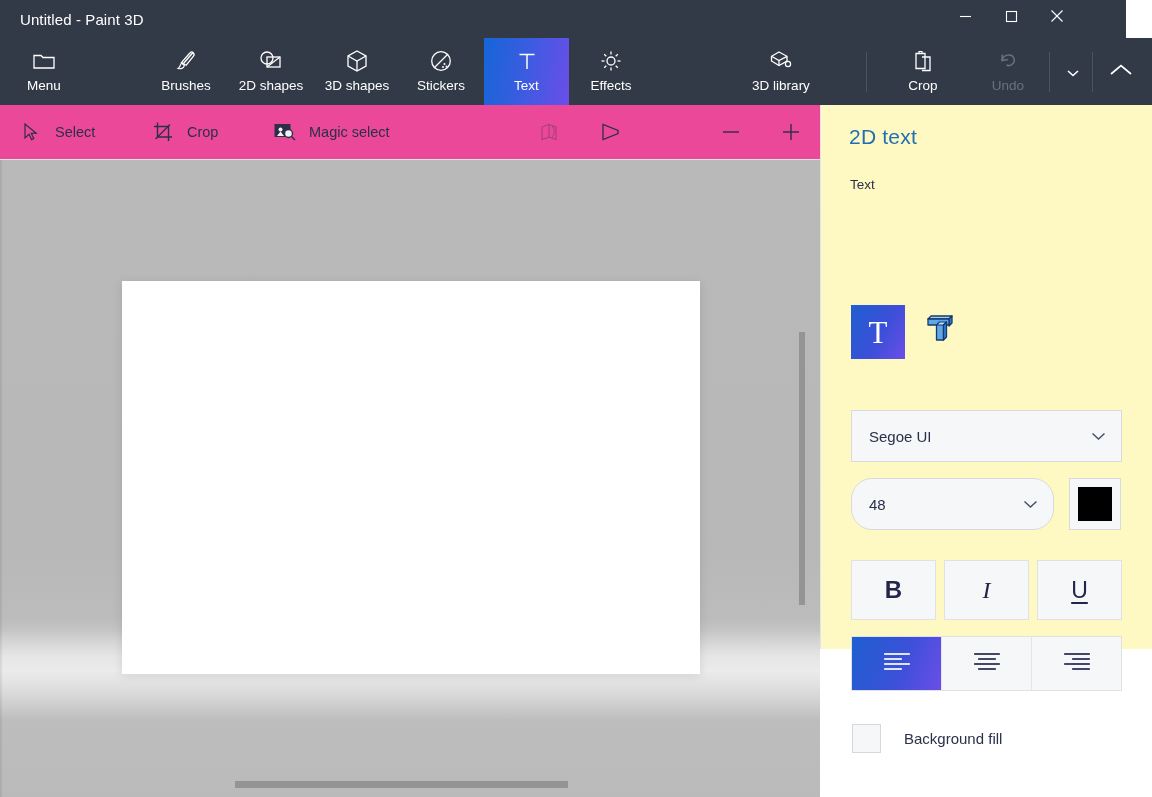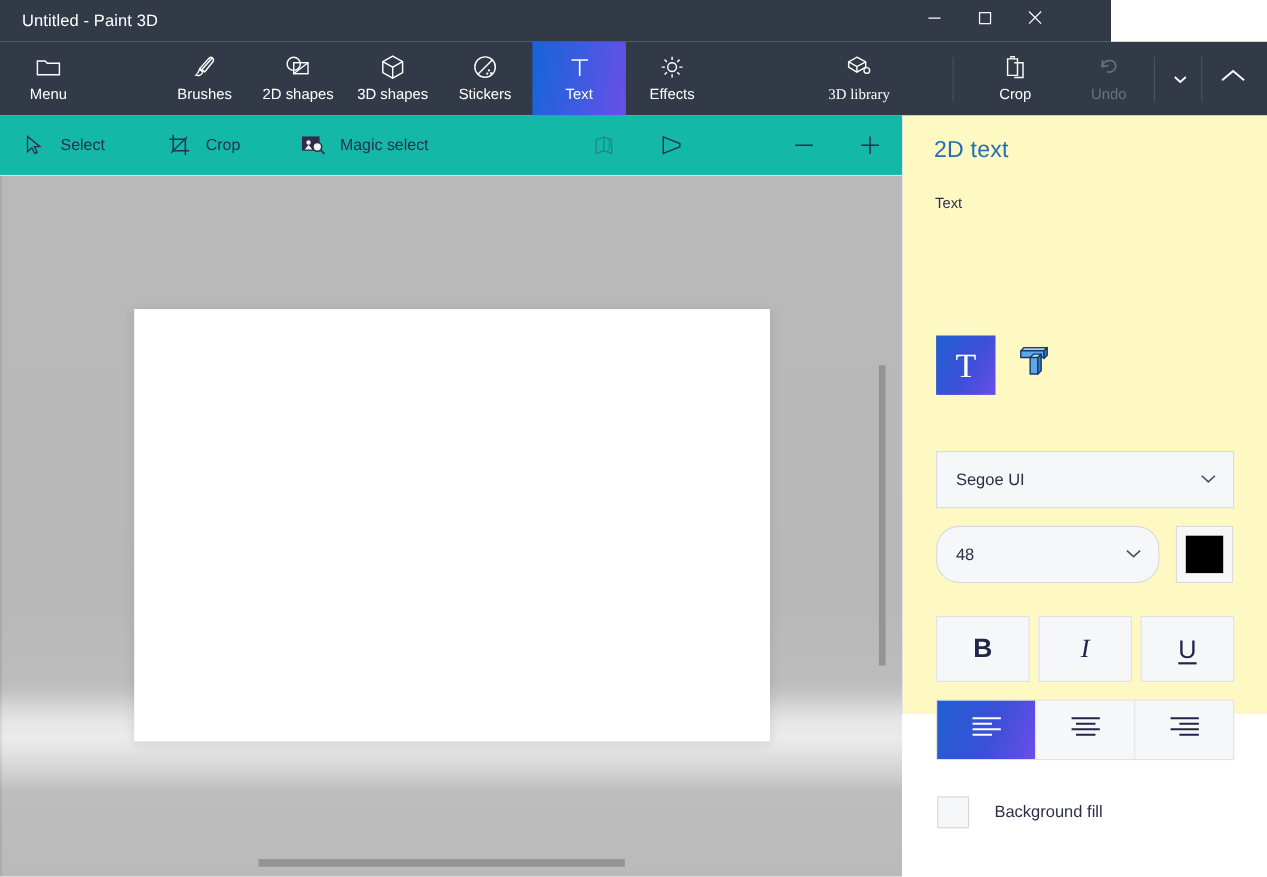--- a/index.html
+++ b/index.html
@@ -11,21 +11,21 @@
   }
   #app {
     position: relative;
     width: 1152px; height: 797px;
     background: #ffffff;
   }
 
   
   .titlebar {
     position: absolute; left: 0; top: 0;
-    width: 1010px; height: 38px;
+    width: 1126px; height: 38px;
     background: #333a47;
   }
   .title-text {
     position: absolute; left: 20px; top: 11px;
     font-size: 15px; color: #ffffff;
     letter-spacing: .1px;
     white-space: nowrap;
   }
   .wbtn {
     position: absolute; top: 0;
@@ -71,21 +71,21 @@
   .rib-chev {
     position: absolute; top: 0; height: 67px;
     width: 46px;
     display: flex; align-items: center; justify-content: center;
   }
 
   
   .subbar {
     position: absolute; left: 0; top: 105px;
     width: 820px; height: 55px;
-    background: #14b8a6;
+    background: #ec4899;
     border-bottom: 1px solid #e1e1e3;
     box-sizing: border-box;
   }
   .tool {
     position: absolute; top: 0; height: 54px;
     display: flex; align-items: center;
     color: #2b2f4a;
   }
   .tool .ico { display:flex; align-items:center; justify-content:center; width: 26px; }
   .tool .lbl { font-size: 14.5px; margin-left: 11px; white-space: nowrap; }
@@ -351,21 +351,21 @@
             <line x1="16.7" y1="16.7" x2="18.8" y2="18.8"></line>
             <line x1="18.8" y1="5.2" x2="16.7" y2="7.3"></line>
             <line x1="7.3" y1="16.7" x2="5.2" y2="18.8"></line>
           </g>
         </svg>
       </span>
       <span class="lbl">Effects</span>
     </div>
 
 
-    <div class="rib-item" style="left:738px;width:86px;font-family:Liberation Serif, serif;">
+    <div class="rib-item" style="left:738px;width:86px;">
       <span class="ico">
         <svg width="24" height="24" viewBox="0 0 24 24">
           <path d="M10 3 L18 7.3 L18 12 L10 16.5 L2.5 12 L2.5 7.3 Z" fill="none" stroke="#ffffff" stroke-width="1.3"></path>
           <path d="M2.5 7.3 L10 11.5 L18 7.3" fill="none" stroke="#ffffff" stroke-width="1.3"></path>
           <path d="M10 11.5 L10 16.5" fill="none" stroke="#ffffff" stroke-width="1.3"></path>
           <circle cx="19" cy="15" r="2.6" fill="none" stroke="#ffffff" stroke-width="1.2"></circle>
         </svg>
       </span>
       <span class="lbl">3D library</span>
     </div>

